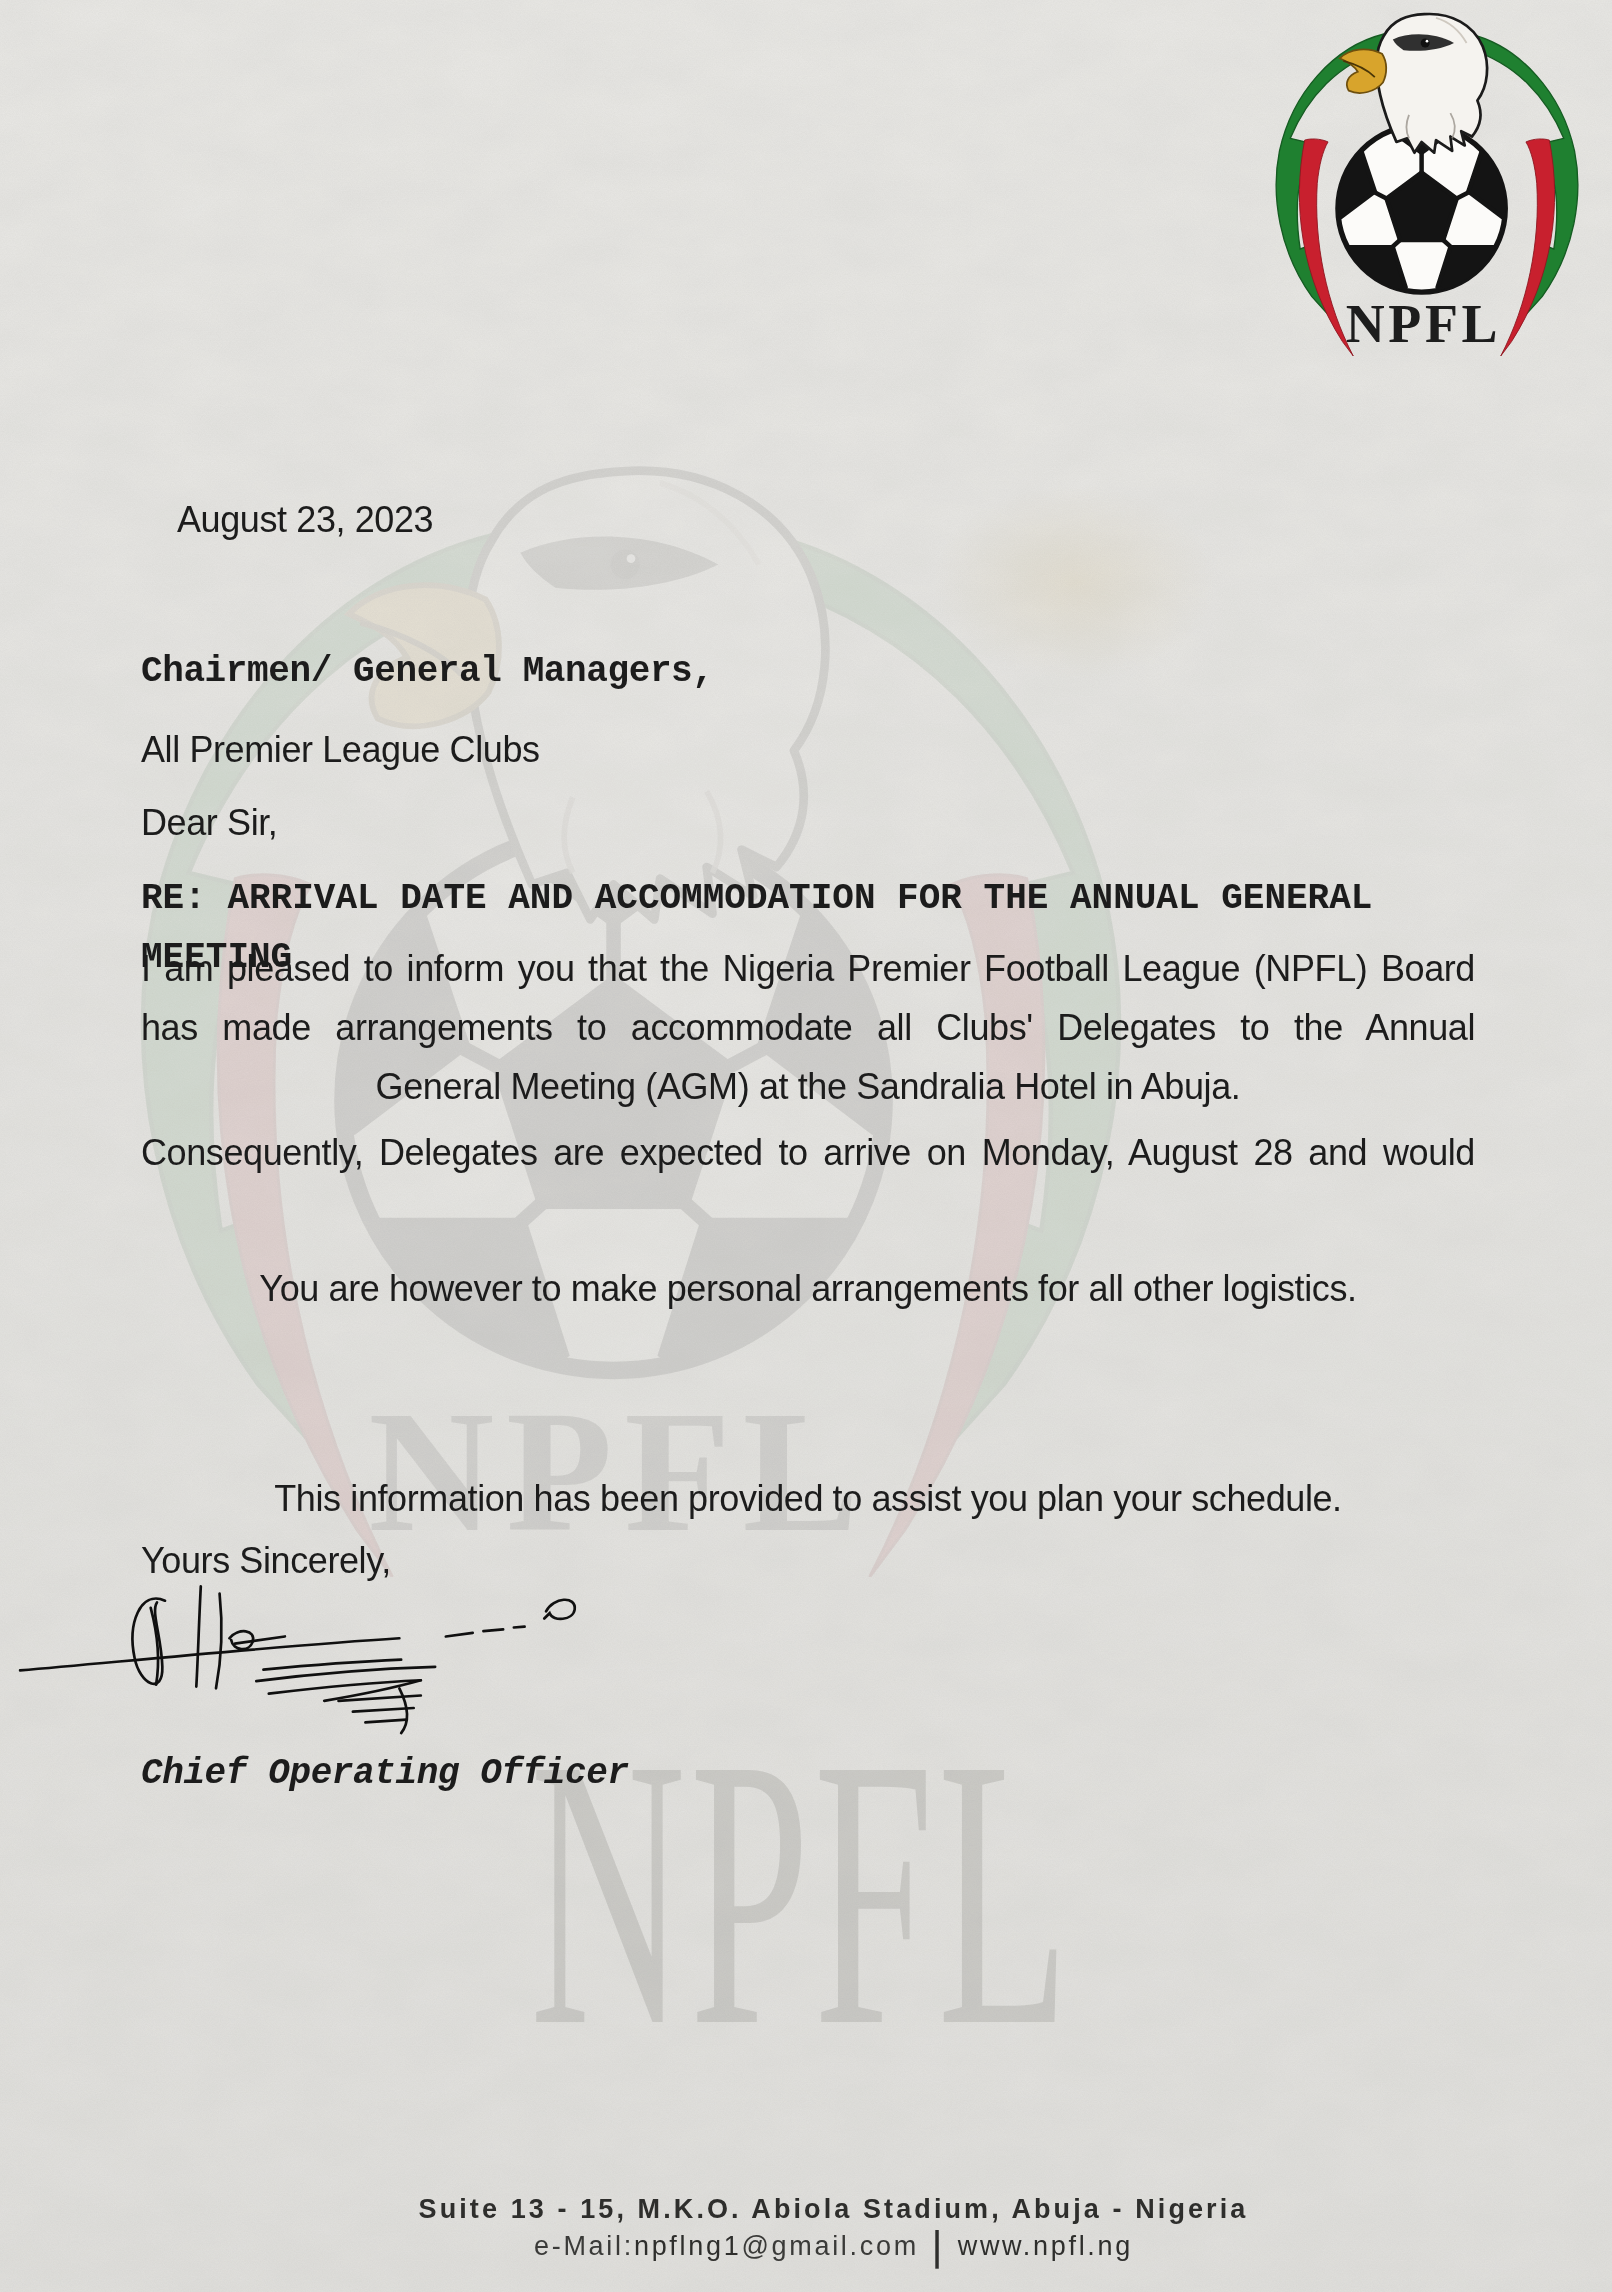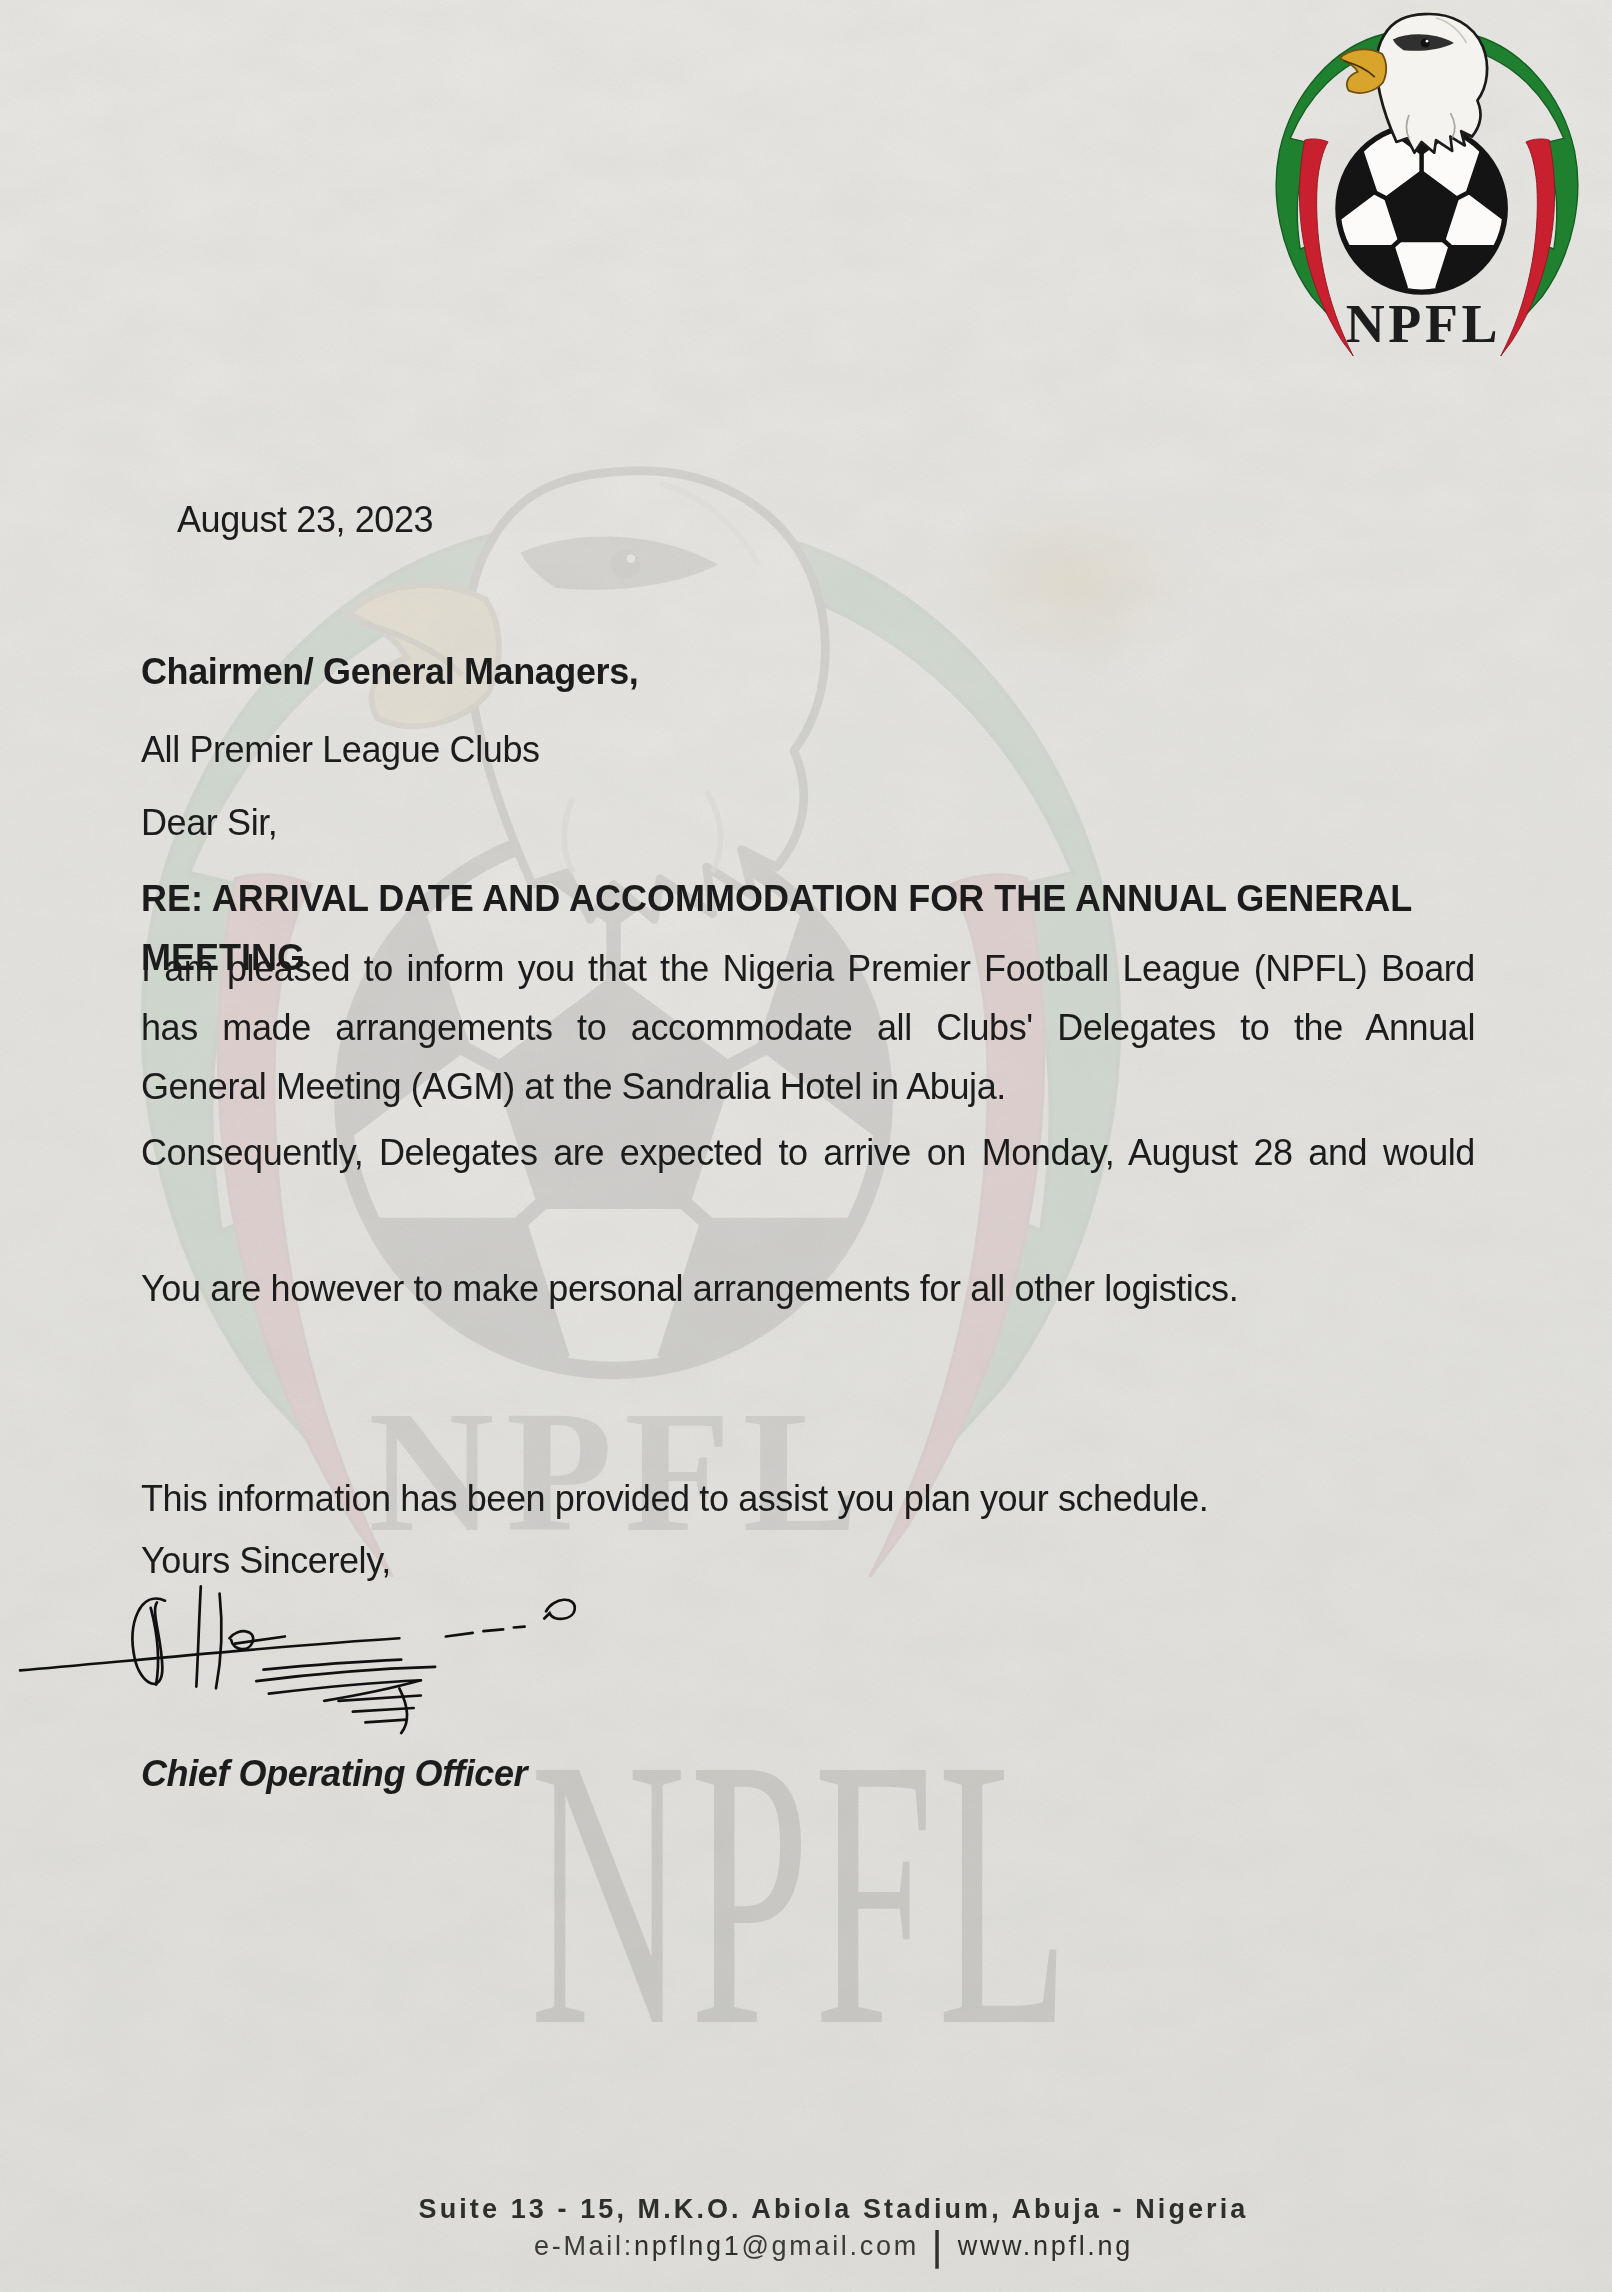--- a/index.html
+++ b/index.html
@@ -24,24 +24,24 @@
     font-family:"Liberation Serif",serif;
     font-size:385px;line-height:385px;letter-spacing:7.2px;
     color:#5e5e58;opacity:0.17;
     transform:scaleX(0.56);transform-origin:left top;
     white-space:nowrap;
   }
   
   .logo-main{position:absolute;left:1247px;top:7.2px;width:360px;height:349px;}
   
   .txt{position:absolute;left:141px;width:1334px;font-size:36px;letter-spacing:-0.4px;line-height:59px;}
-  .bold{font-weight:bold;}
+  .bold{font-weight:bold;font-family:Liberation Mono, monospace;}
   .ital{font-style:italic;}
   .para .jline{text-align:justify;text-align-last:justify;}
-  .para .lline{text-align:left;}
+  .para .lline{text-align:center;}
   .date-block{top:490px;margin-left:36px;}
   .recip1{top:642px;}
   .recip2{top:720px;}
   .salut{top:793px;}
   .subject{top:869px;letter-spacing:0;}
   .p1{top:939px;}
   .p2{top:1123px;}
   .p3{top:1259px;}
   .p4{top:1335px;}
   .p5{top:1469px;}

